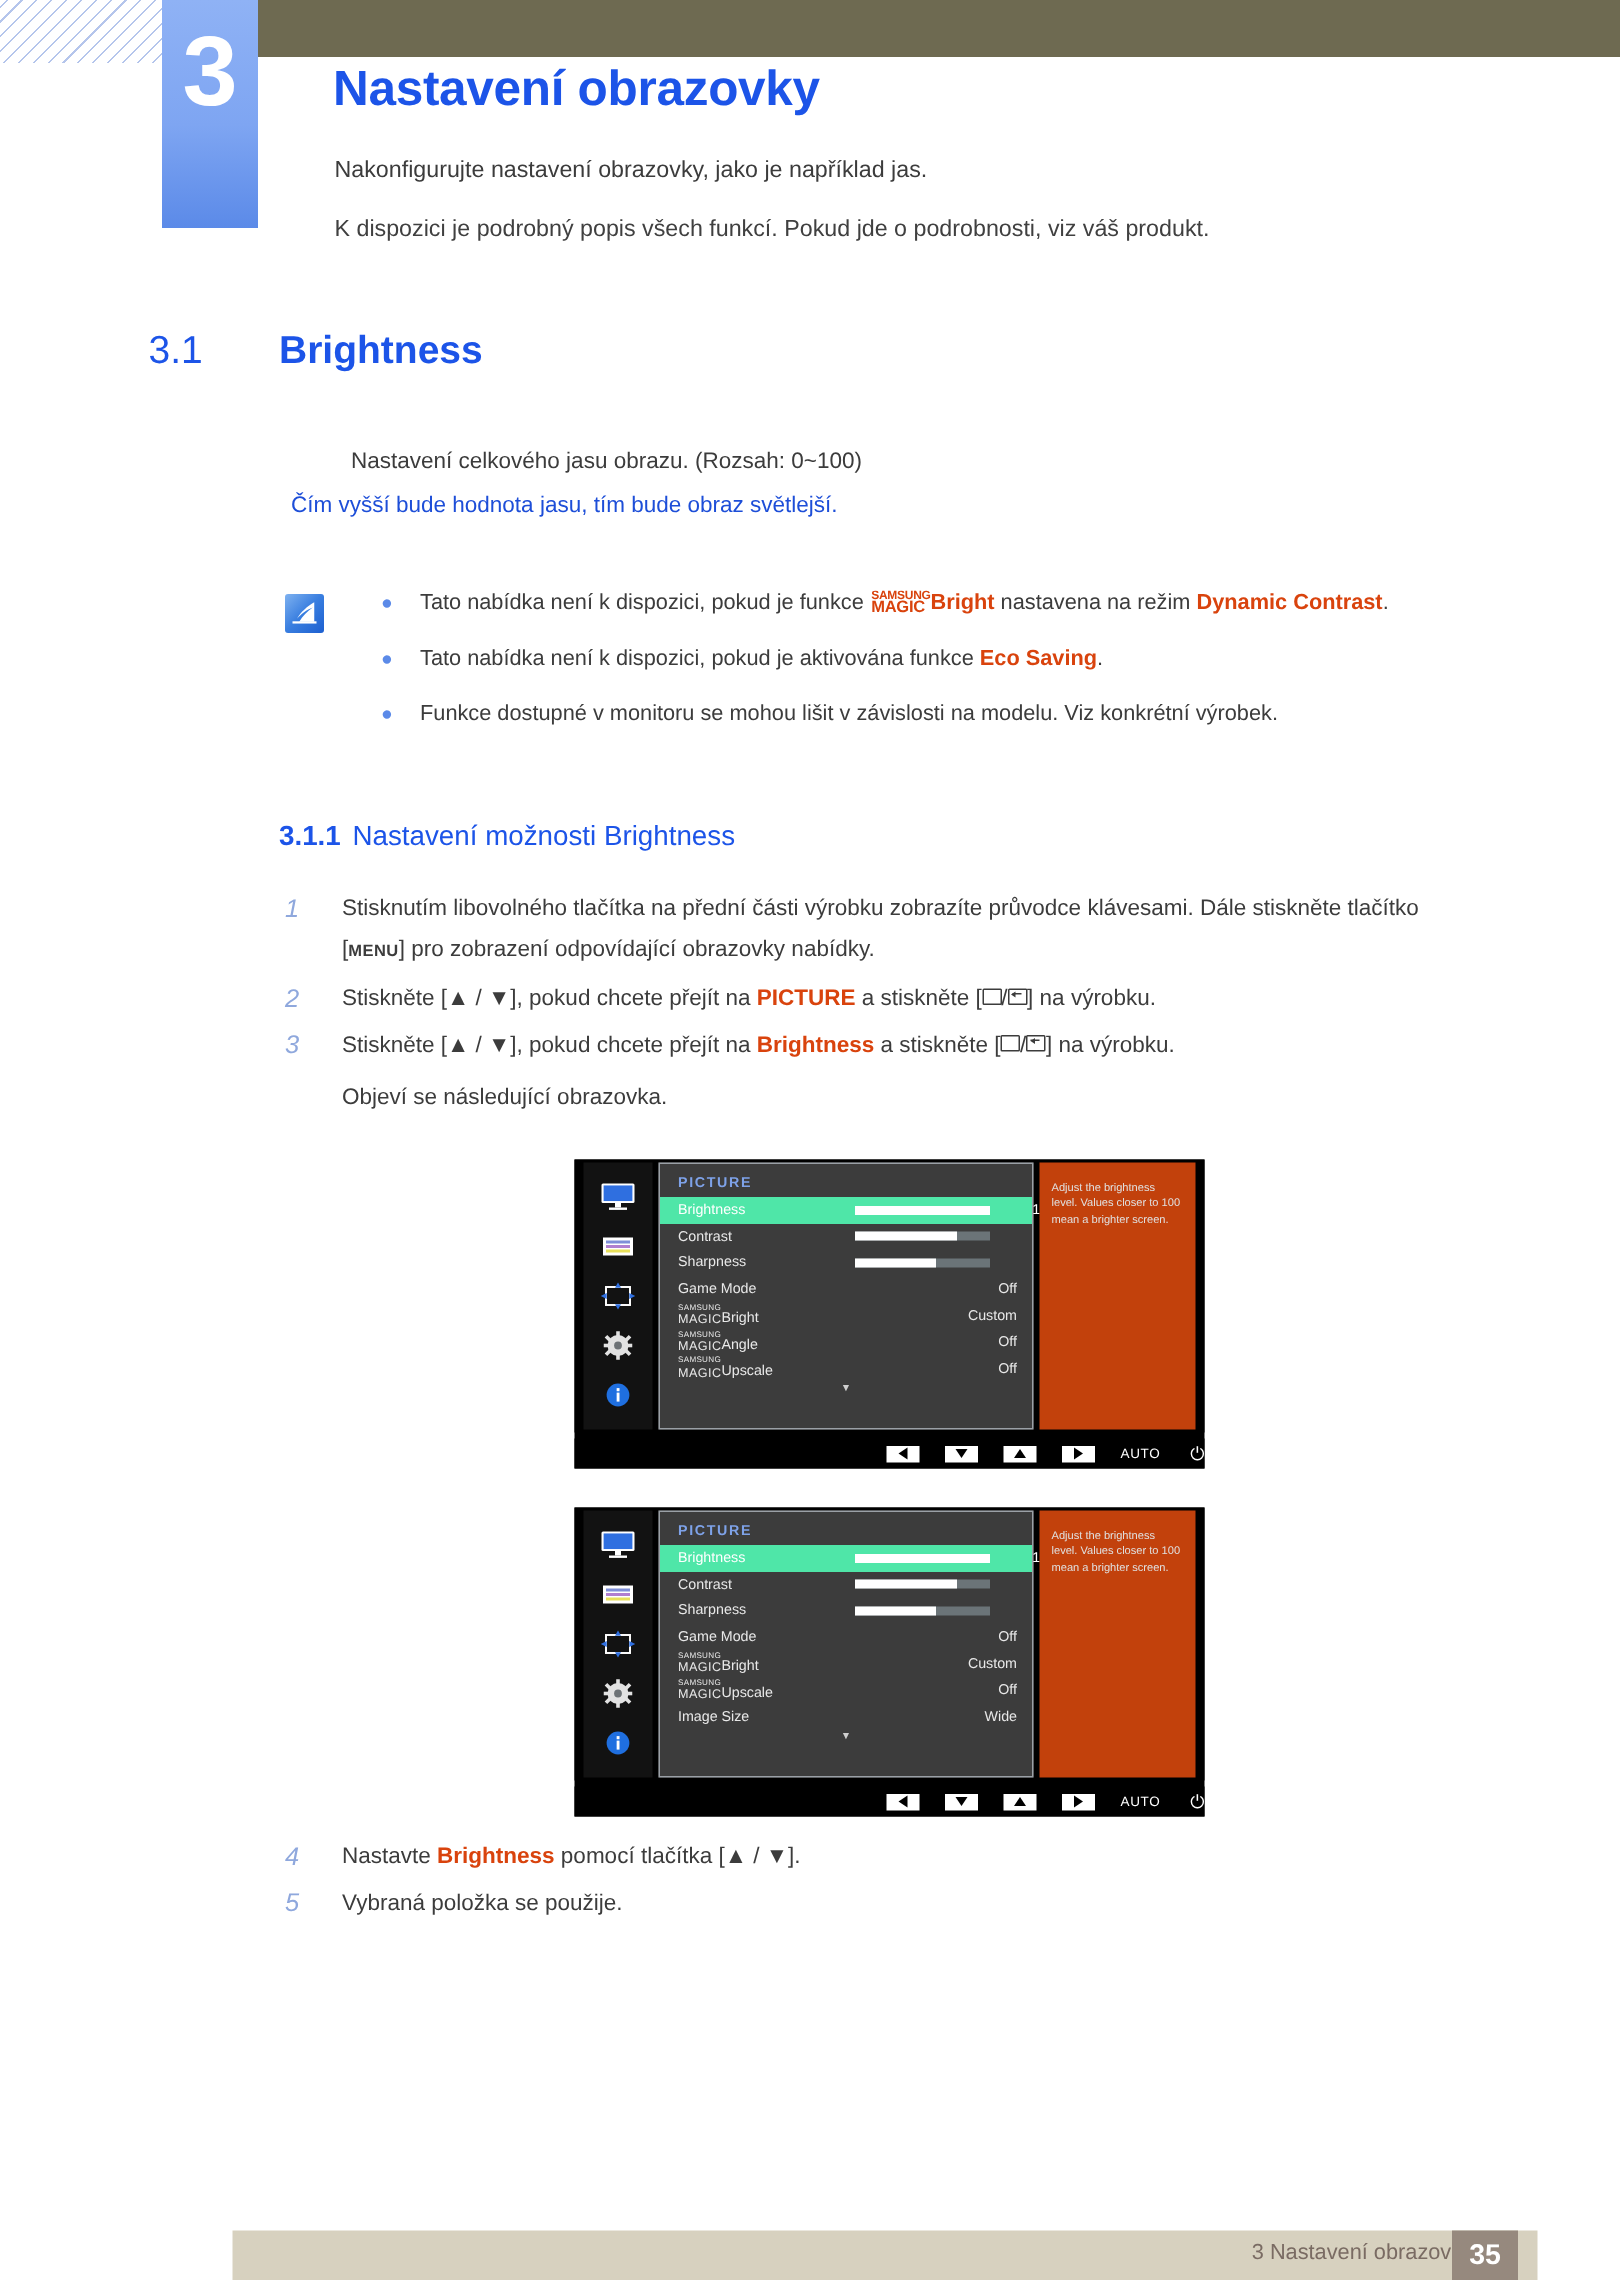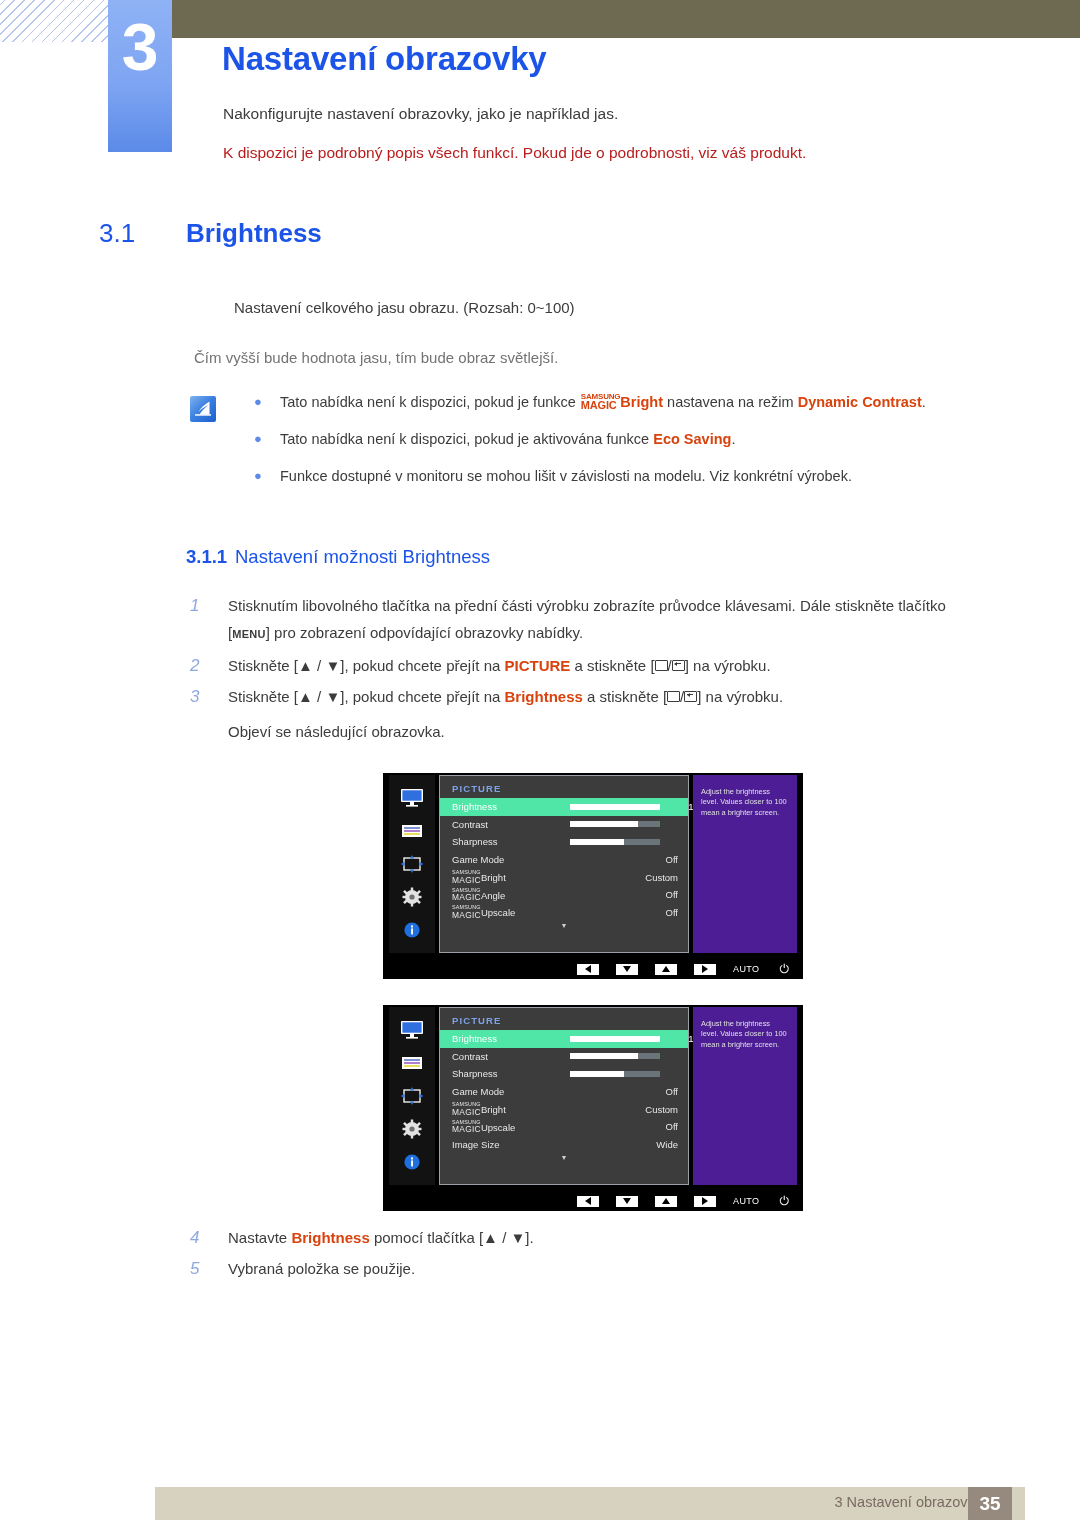--- a/index.html
+++ b/index.html
@@ -47,39 +47,39 @@
     font-size: 33px; font-weight: bold;
     color: #1c54e8;
     letter-spacing: -0.2px;
   }
   .chapter-intro-1 {
     position: absolute; left: 223px; top: 105px;
     font-size: 15.5px; color: #3c3c3c;
   }
   .chapter-intro-2 {
     position: absolute; left: 223px; top: 144px;
-    font-size: 15.5px; color: #b91c1c;
+    font-size: 15.5px; color: #404040;
   }
 
   
   .sec-num {
     position: absolute; left: 99px; top: 218px;
     font-size: 26px; font-weight: normal; color: #1c54e8;
   }
   .sec-title {
     position: absolute; left: 186px; top: 218px;
     font-size: 26px; font-weight: bold; color: #1c54e8;
   }
   .para-a {
     position: absolute; left: 194px; top: 299px;
     font-size: 15px; color: #3c3c3c; margin-left: 40px;
   }
   .para-b {
-    position: absolute; left: 194px; top: 349px;
-    font-size: 15px; color: #737373;
+    position: absolute; left: 194px; top: 328px;
+    font-size: 15px; color: #1d4ed8;
   }
 
   
   .note-icon {
     position: absolute; left: 190px; top: 396px;
     width: 26px; height: 26px;
     background: linear-gradient(135deg,#7fb2f0 0%, #3a7fe0 48%, #1c5fd0 100%);
     border-radius: 2px;
   }
   .note-icon svg { display:block; }
@@ -240,32 +240,32 @@
   .osd-magic .m2 { display:block; font-size: 8.4px; letter-spacing: 0.3px; margin-top:0px;}
   .osd-magic-suffix { font-size: 9.5px; }
 
   .osd-scroll {
     text-align: center; color: #cfcfcf; font-size: 7px;
     margin-top: 1px;
   }
   .osd-help {
     position: absolute; left: 310px; top: 2px;
     width: 104px; height: 178px;
-    background: #4c1d95; color: #e0e0e0;
+    background: #c2410c; color: #e0e0e0;
     font-size: 7.4px; line-height: 10.4px;
     padding: 12px 8px 0 8px;
     box-sizing: border-box;
   }
   .osd-bottom {
     position: absolute; left: 0; top: 186px;
     width: 420px; height: 20px;
     background: #000;
     display: flex; align-items: center;
     justify-content: flex-end;
-    padding-right: 14px;
+    padding-right: 0;
     box-sizing: border-box;
   }
   .btn-key {
     width: 22px; height: 11px;
     background: #ffffff;
     margin-right: 17px;
     display: flex; align-items: center; justify-content: center;
   }
   .tri { width: 0; height: 0; }
   .tri.left   { border-top:4px solid transparent; border-bottom:4px solid transparent; border-right:6px solid #000; }

